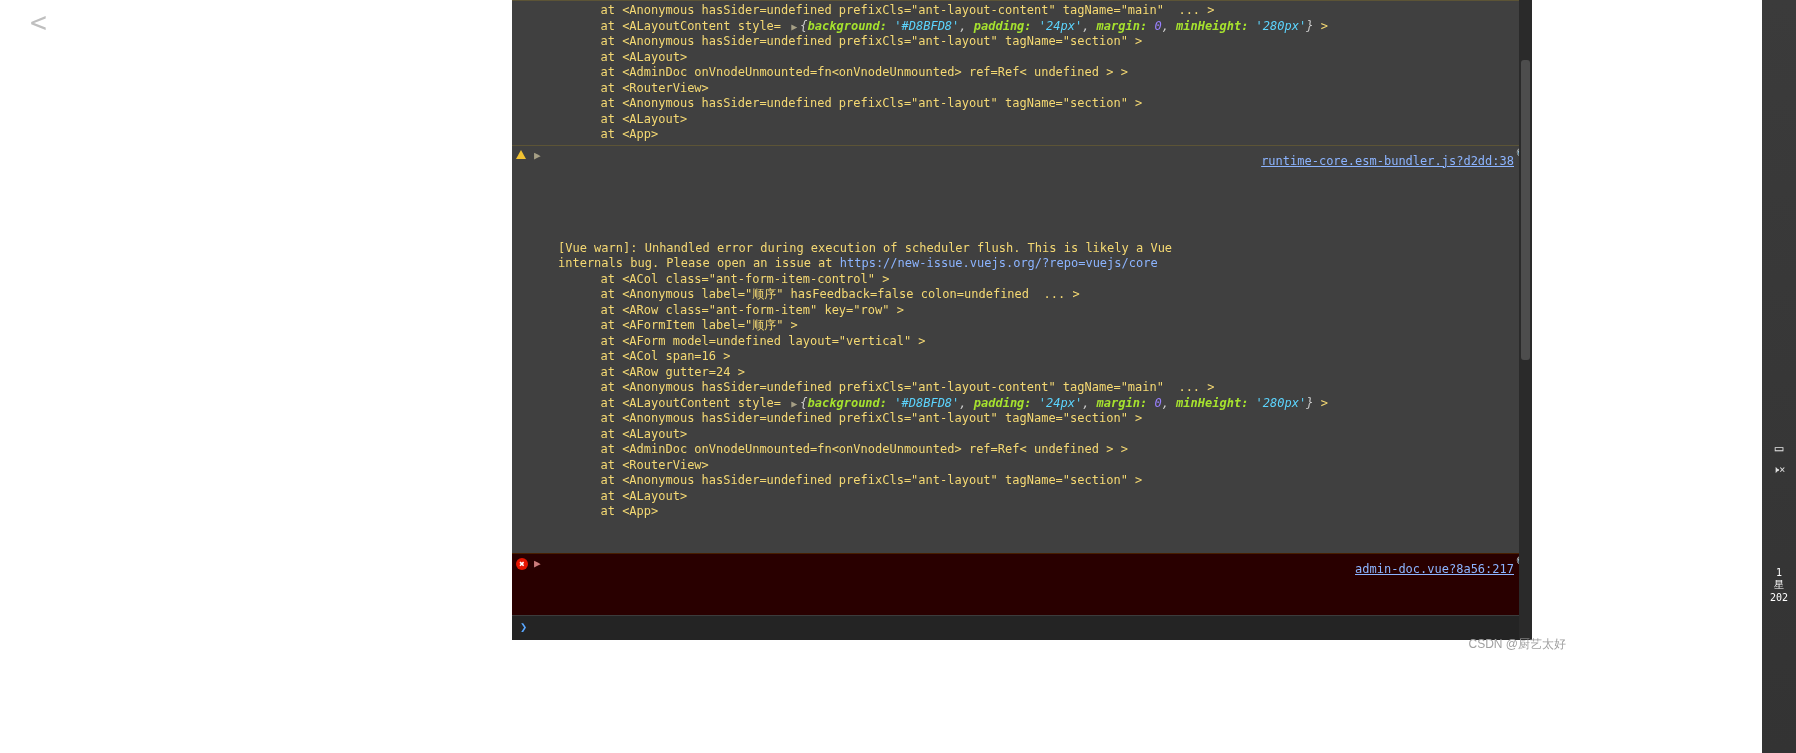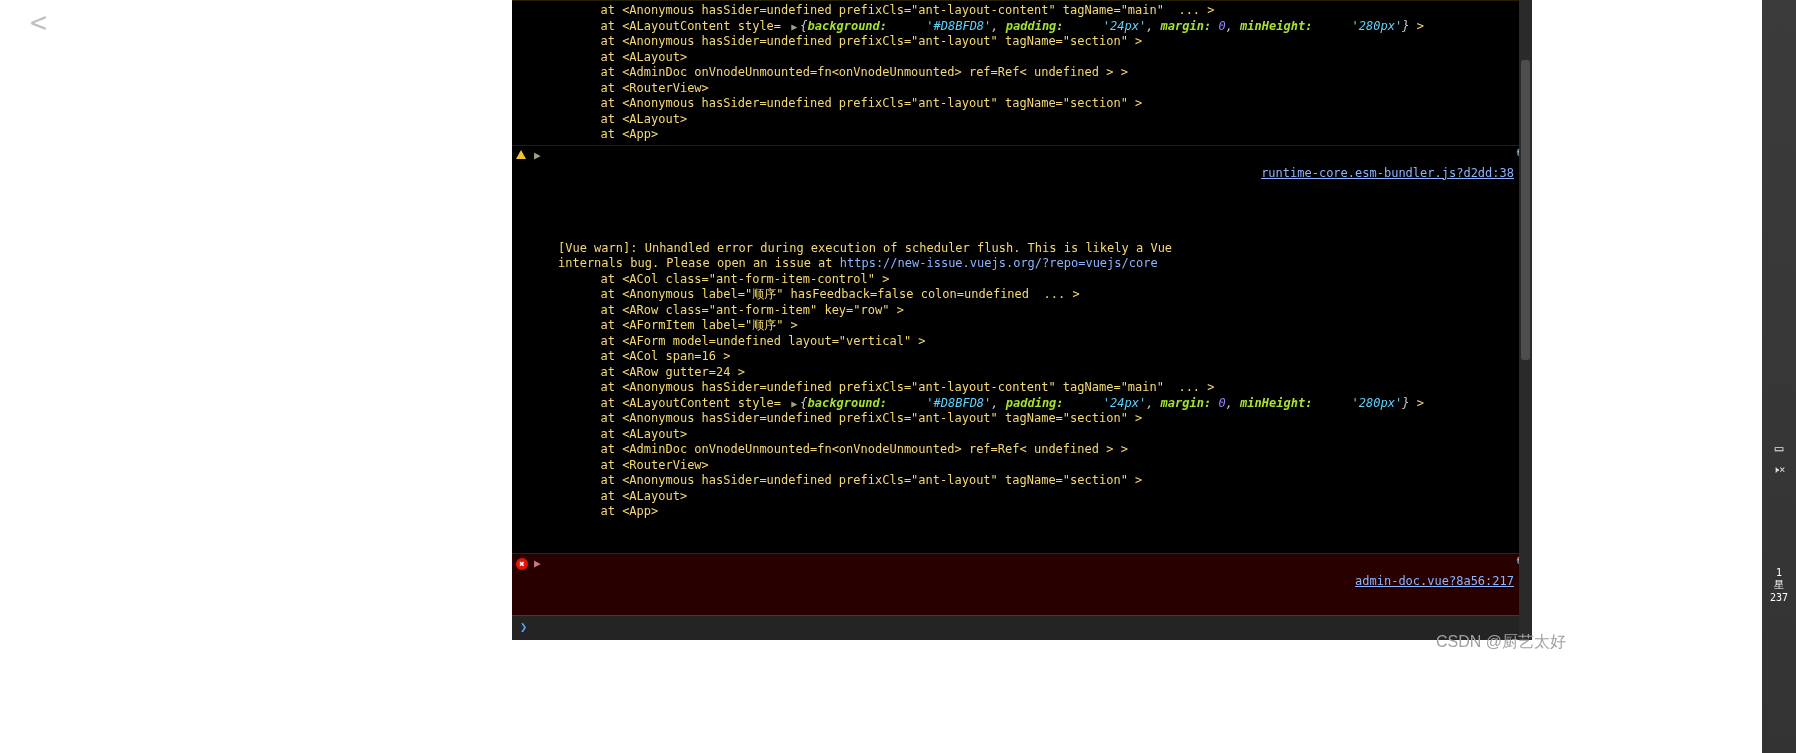--- a/index.html
+++ b/index.html
@@ -42,21 +42,21 @@
   line-height: 15.5px;
 }
 .message {
   position: relative;
   padding: 2px 30px 2px 38px;
   border-top: 1px solid rgba(255,200,0,0.15);
   white-space: pre-wrap;
   word-break: break-all;
 }
 .message.warn {
-  background: #000000;
+  background: #404040;
   color: #f5d973;
 }
 .message.error {
   background: #290000;
   color: #ff8080;
 }
 .icon-col {
   position: absolute;
   left: 4px;
   top: 2px;
@@ -67,42 +67,42 @@
 .expand-arrow {
   position: absolute;
   left: 22px;
   top: 2px;
   color: #a69f85;
   font-size: 11px;
 }
 .src-link {
   position: absolute;
   right: 18px;
-  top: 20px;
+  top: 8px;
   color: #8cb4ff;
   text-decoration: underline;
   cursor: pointer;
 }
 .src-zoom {
   position: absolute;
   right: 2px;
   top: 1px;
   color: #8b8b8b;
   font-size: 11px;
 }
 .msg-body { display: block; padding-left: 8px; }
 .stack-line { padding-left: 28px; }
 .obj-arrow {
   display: inline-block;
   color: #a69f85;
   font-size: 10px;
   padding: 0 3px;
 }
 .link { color: #8cb4ff; cursor: pointer; }
-.str { color: #5cd5ff; font-style: italic; margin-left: 32px; }
+.str { color: #5cd5ff; font-style: italic; }
 .num { color: #9980ff; font-style: italic; }
 .key { color: #a6e22e; font-style: italic; font-weight: bold; }
 .lit { color: #cccccc; font-style: italic; }
 
 .prompt-bar {
   position: absolute;
   left: 512px;
   top: 615px;
   width: 1020px;
   height: 25px;
@@ -149,21 +149,21 @@
   width: 100%;
   color: #ffffff;
   font-size: 10px;
 }
 .watermark {
   position: absolute;
   right: 230px;
   bottom: 100px;
   color: #a0a0a0;
   font-family: sans-serif;
-  font-size: 16px;
+  font-size: 12px;
 }
 .warn-icon {
   width: 0; height: 0;
   border-left: 5px solid transparent;
   border-right: 5px solid transparent;
   border-bottom: 9px solid #f1c232;
   display: inline-block;
 }
 .err-icon {
   width: 12px; height: 12px;
@@ -212,17 +212,17 @@
 <div class="scrollbar-v">
   <div class="thumb"></div>
 </div>
 
 <div class="side-tray">
   <div class="tray-item" style="margin-top:440px; font-size:14px;">▭</div>
   <div class="tray-item">🕨×</div>
   <div class="date-cluster">
     <div>1</div>
     <div>星</div>
-    <div>237</div>
+    <div>202</div>
   </div>
 </div>
 
 <div class="watermark">CSDN @厨艺太好</div>
 
 </body></html>

